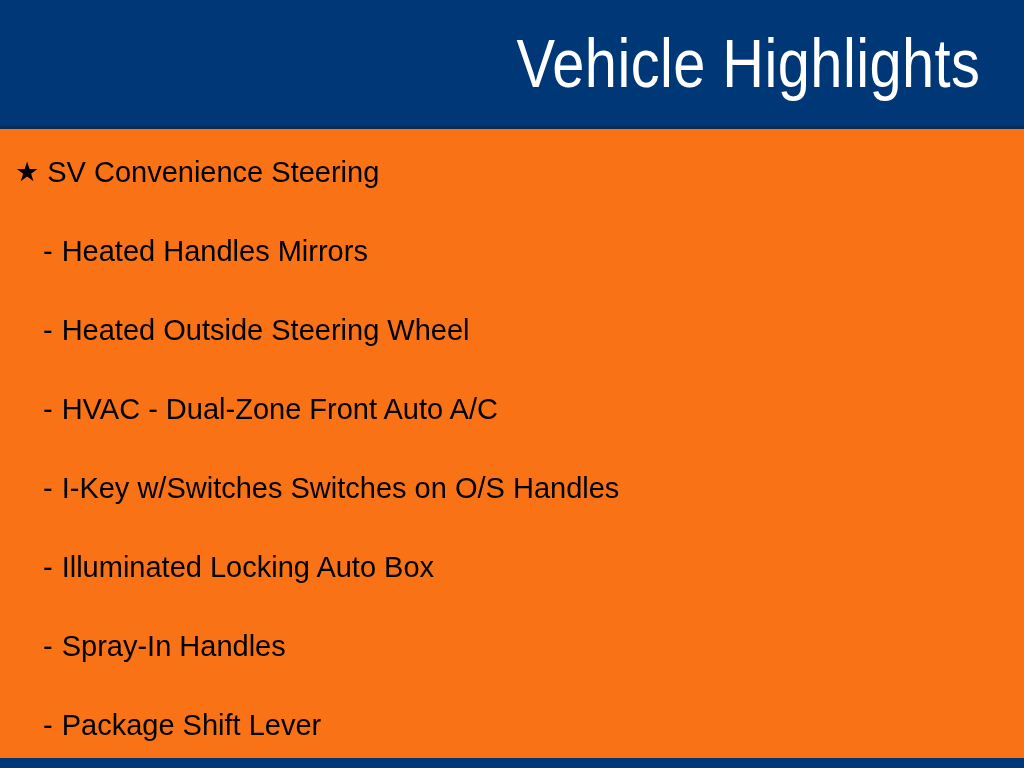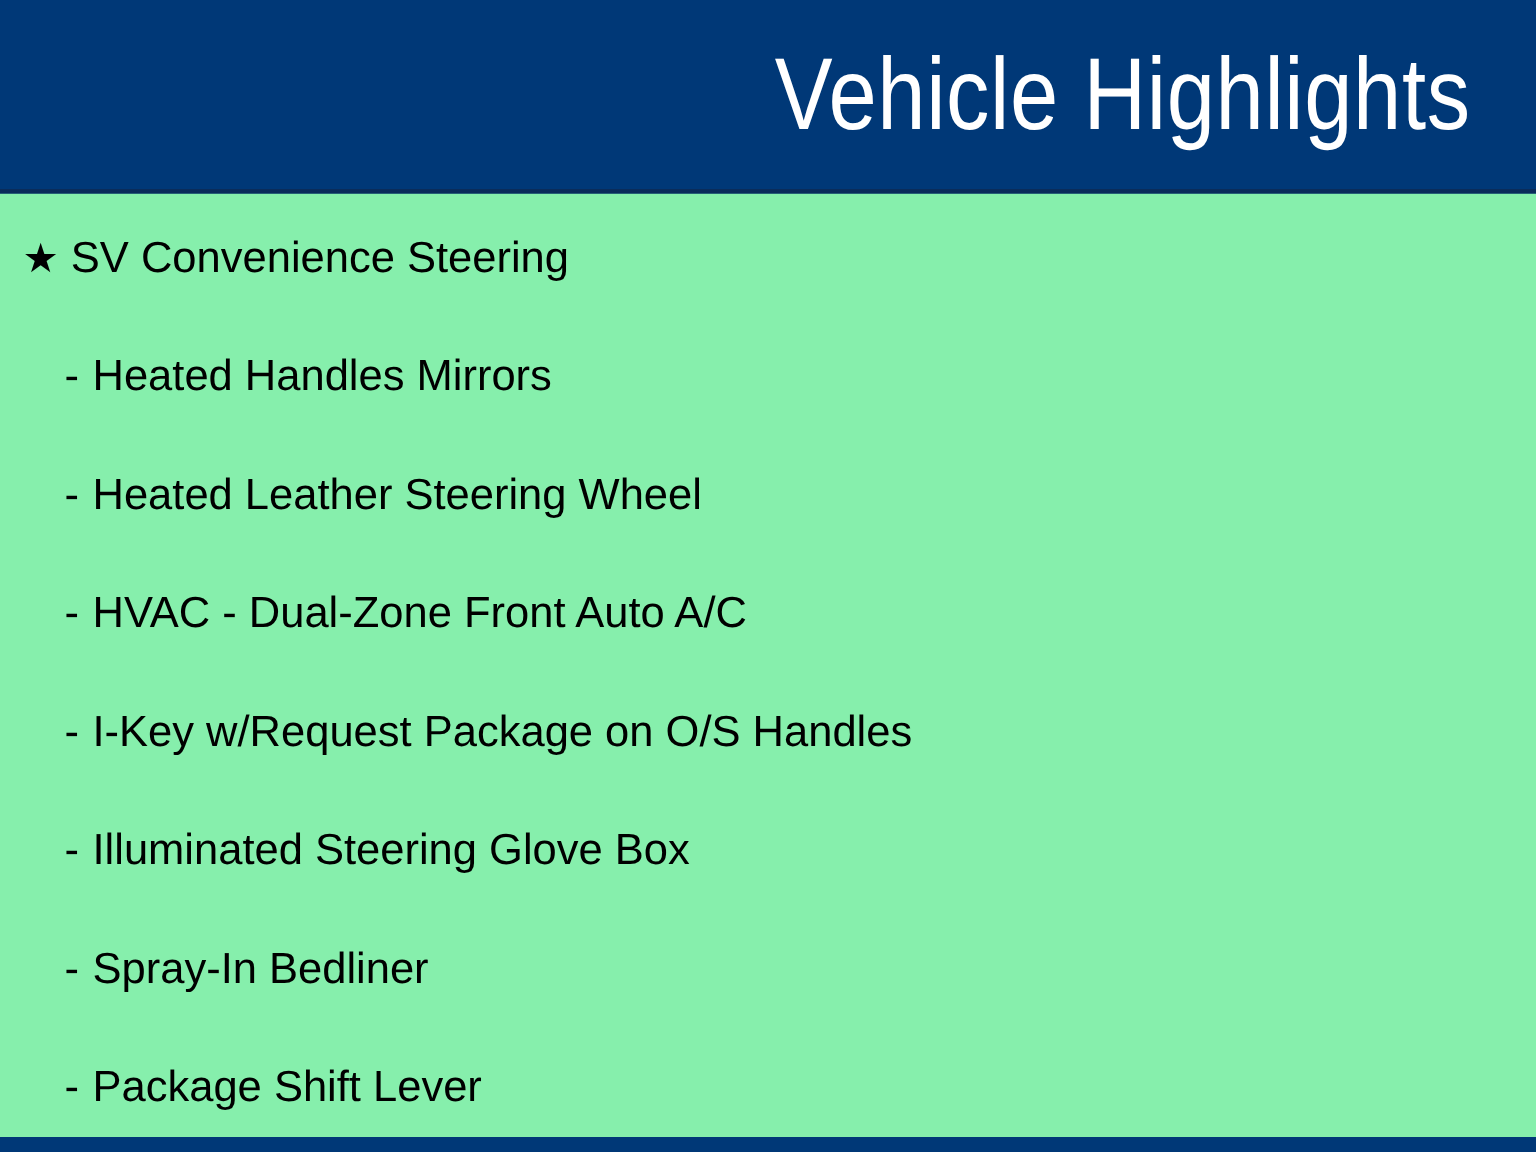--- a/index.html
+++ b/index.html
@@ -4,21 +4,21 @@
 <style>
   html, body {
     margin: 0;
     padding: 0;
     background: #ffffff;
   }
   .slide {
     position: relative;
     width: 1024px;
     height: 768px;
-    background: #86efac;
+    background: #f97316;
     overflow: hidden;
     font-family: "Liberation Sans", sans-serif;
   }
 
   
   .top-band {
     position: absolute;
     top: 0;
     left: 0;
     width: 100%;
@@ -102,41 +102,41 @@
       <span class="label">SV Convenience Steering</span>
     </div>
 
     <div class="row level-2">
       <span class="bullet-dash">-</span>
       <span class="label">Heated Handles Mirrors</span>
     </div>
 
     <div class="row level-2">
       <span class="bullet-dash">-</span>
-      <span class="label">Heated Leather Steering Wheel</span>
+      <span class="label">Heated Outside Steering Wheel</span>
     </div>
 
     <div class="row level-2">
       <span class="bullet-dash">-</span>
       <span class="label">HVAC - Dual-Zone Front Auto A/C</span>
     </div>
 
     <div class="row level-2">
       <span class="bullet-dash">-</span>
-      <span class="label">I-Key w/Request Package on O/S Handles</span>
+      <span class="label">I-Key w/Switches Switches on O/S Handles</span>
     </div>
 
     <div class="row level-2">
       <span class="bullet-dash">-</span>
-      <span class="label">Illuminated Steering Glove Box</span>
+      <span class="label">Illuminated Locking Auto Box</span>
     </div>
 
     <div class="row level-2">
       <span class="bullet-dash">-</span>
-      <span class="label">Spray-In Bedliner</span>
+      <span class="label">Spray-In Handles</span>
     </div>
 
     <div class="row level-2">
       <span class="bullet-dash">-</span>
       <span class="label">Package Shift Lever</span>
     </div>
 
   </main>
 
   <footer class="bottom-band"></footer>

